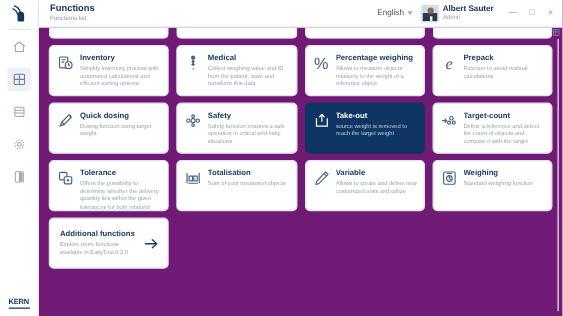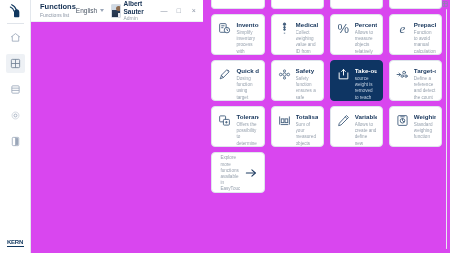--- a/index.html
+++ b/index.html
@@ -51,22 +51,23 @@
     color: #10375f;
     font-family: "Liberation Sans", sans-serif;
     text-align: center; line-height: 1;
   }
   .kern-logo .bar { display:block; width:17px; height:1.5px; background:#10375f; margin-top:1px;}
 
   
   .right {
     flex: 1 1 auto;
     display: flex;
+    flex-direction: column;
     min-width: 0;
-    background: #d946ef;
+    background: #701a75;
   }
 
   
   .header {
     height: 22px;
     background: #ffffff;
     display: flex;
     align-items: center;
     padding: 0 2px 0 9px;
     border-bottom: 1px solid #eceff3;

